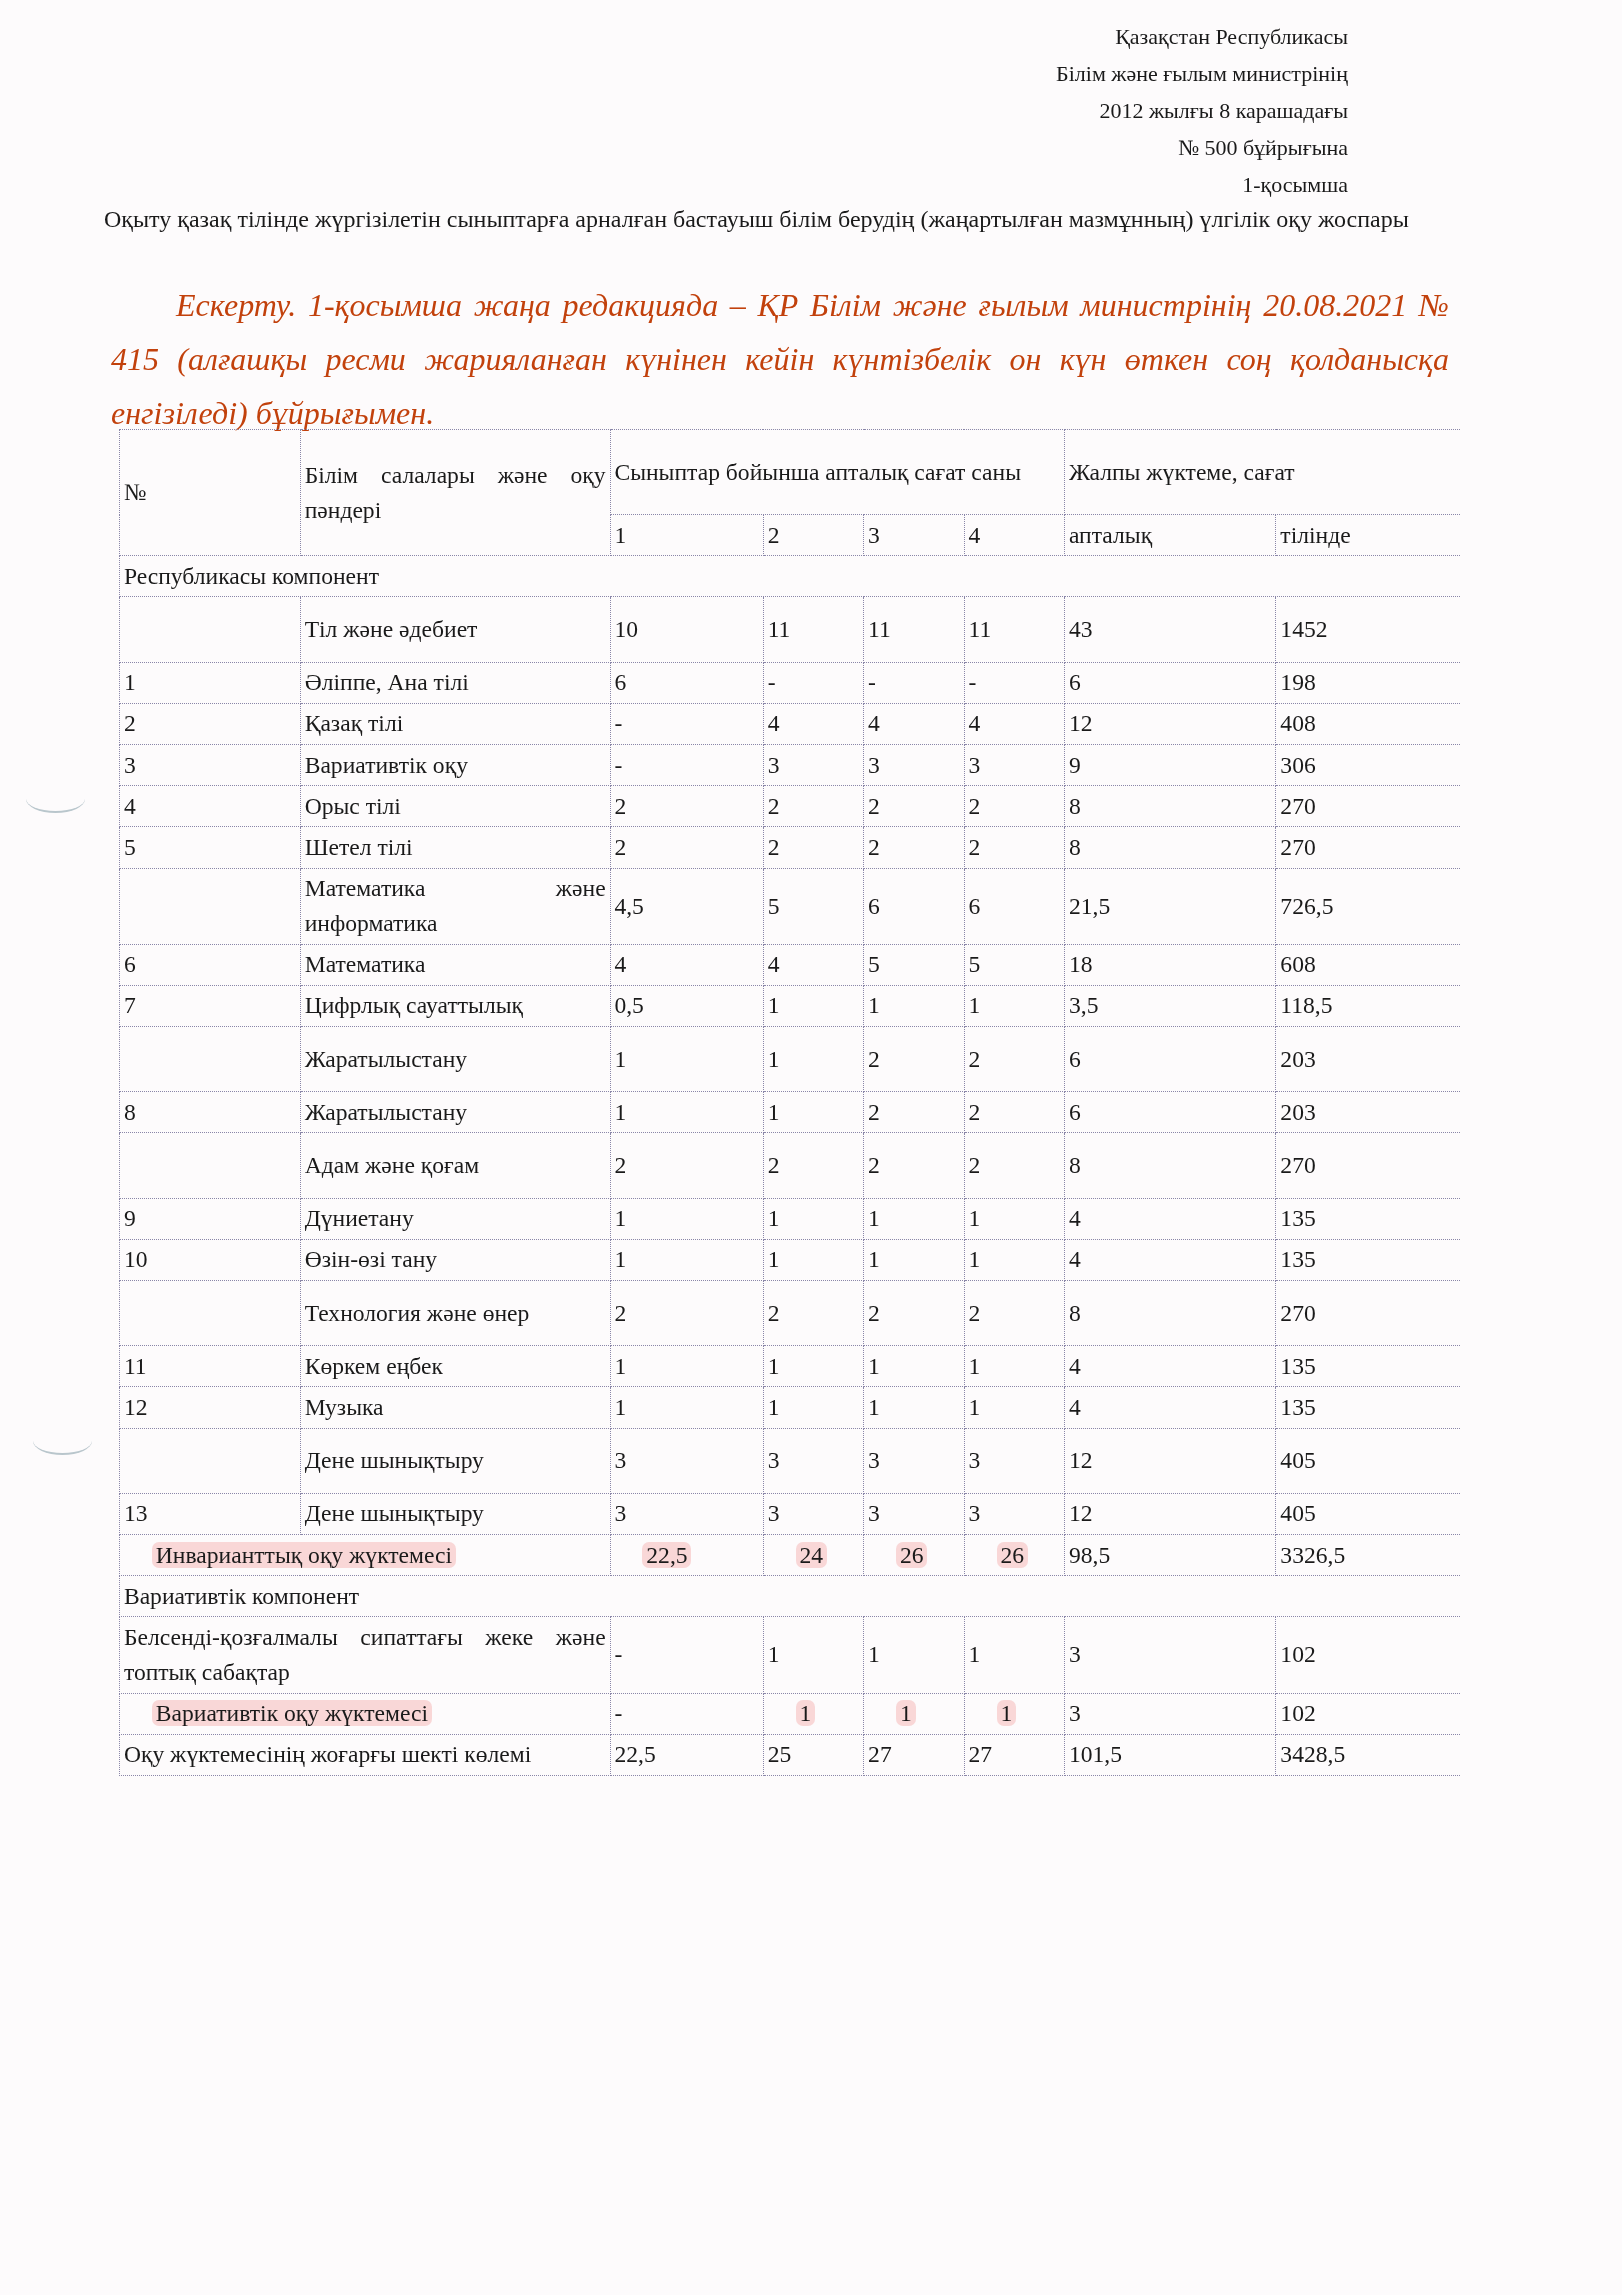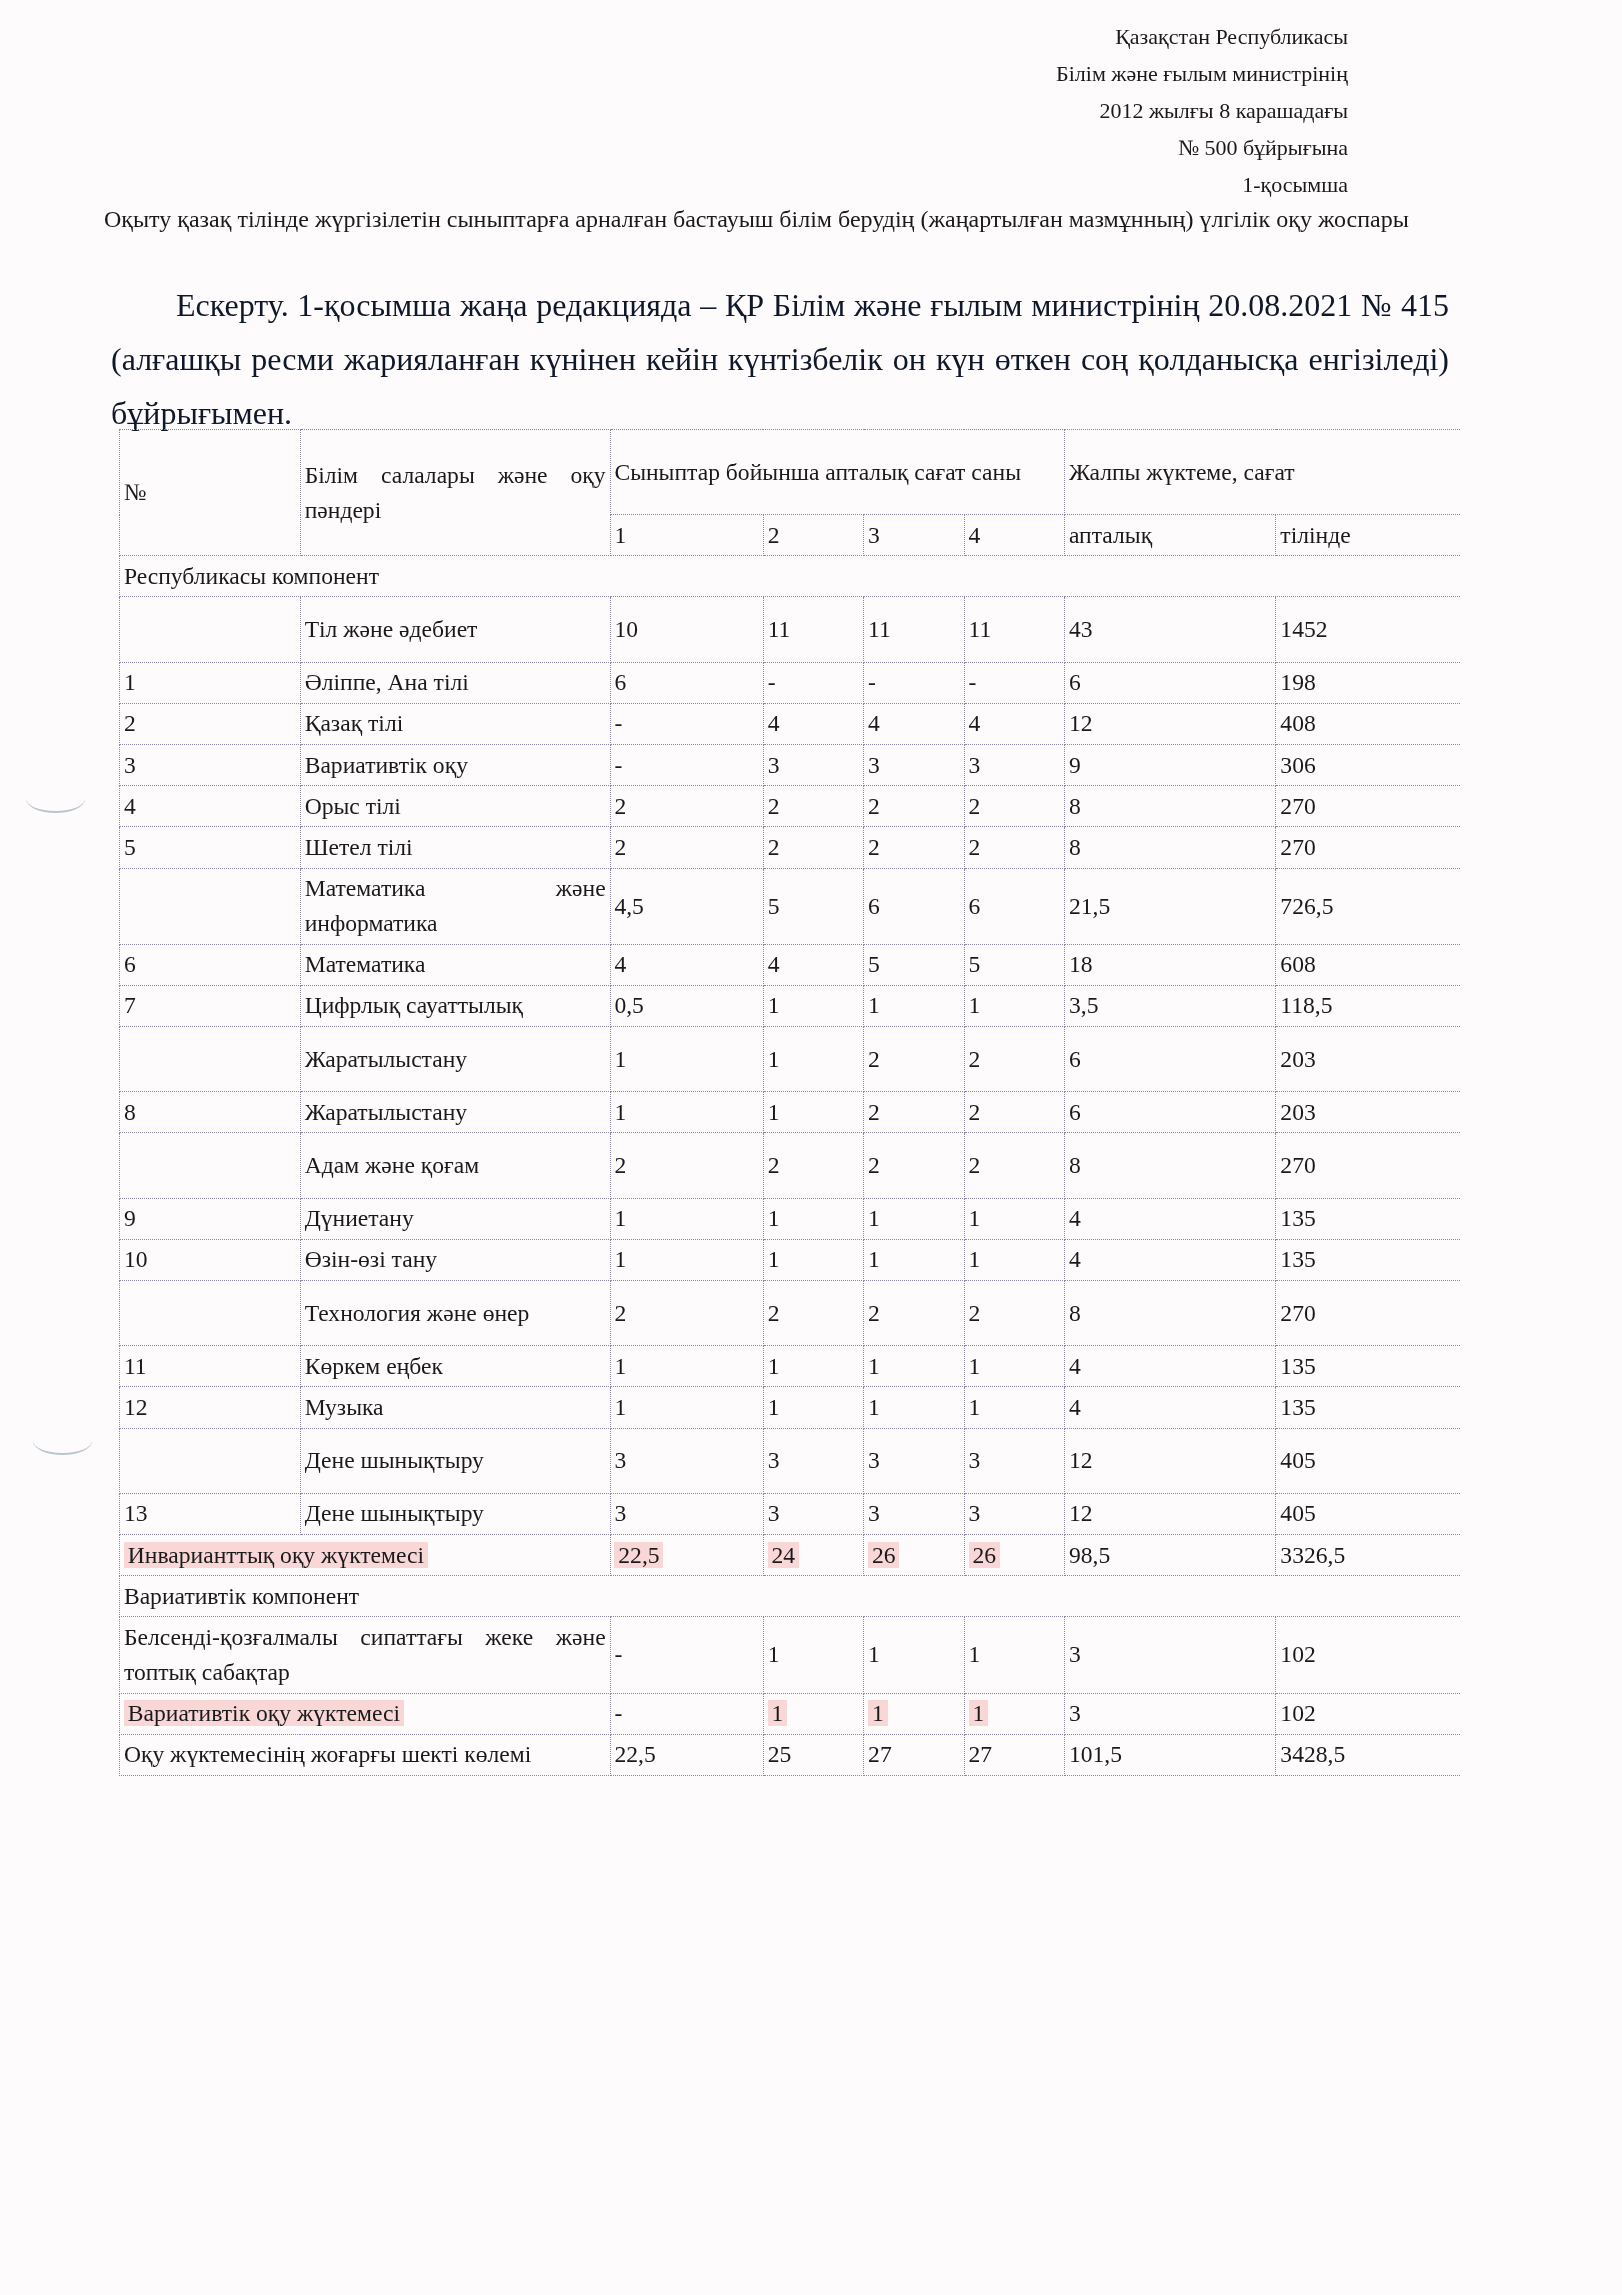--- a/index.html
+++ b/index.html
@@ -10,40 +10,40 @@
     .header-block {
       position: absolute; left: 982px; top: 18px; width: 366px; text-align: right;
       font-size: 22px; line-height: 37px;
     }
     .title {
       position: absolute; left: 104px; top: 200px; width: 1315px;
       font-size: 24px; font-weight: normal; line-height: 38px;
     }
     .note {
       position: absolute; left: 111px; top: 278px; width: 1338px;
-      font-size: 32px; line-height: 54px; text-align: justify; color: #0f172a;
+      font-size: 32px; line-height: 54px; text-align: justify; color: #c2410c; font-style: italic;
     }
     .note .indent { display: inline-block; width: 65px; }
     .hole { position: absolute; width: 59px; height: 26px; border-bottom: 2px solid #b9c6cc; border-radius: 0 0 50% 50%; }
     table.plan {
       position: absolute; left: 119px; top: 429px; width: 1341px;
       border-collapse: collapse; font-size: 23.6px; table-layout: fixed;
     }
     table.plan td {
       border: 1.3px dotted #8a86a8; padding: 2.6px 3.9px; vertical-align: middle; line-height: 35px;
     }
     table.plan td.right-open { border-right: none; }
     .col-no { width: 171px; }
     .col-subj { width: 293px; }
     .col-g { width: 145px; }
     .col-g2 { width: 95px; }
     .col-wk { width: 200px; }
     .col-yr { width: 174px; }
     .justify { text-align: justify; text-align-last: left; }
-    .hl { background: rgba(245, 170, 170, 0.45); border-radius: 0; padding: 0 3.9px; }
+    .hl { background: rgba(245, 170, 170, 0.45); border-radius: 7px; padding: 0 3.9px; margin-left: 28px; }
     .section-row td { text-align: left; }
     .tall td { height: 59px; }
   </style>
 </head>
 <body>
 
 <div class="header-block">
   <div>Қазақстан Республикасы</div>
   <div>Білім және ғылым министрінің</div>
   <div>2012 жылғы 8 карашадағы</div>

